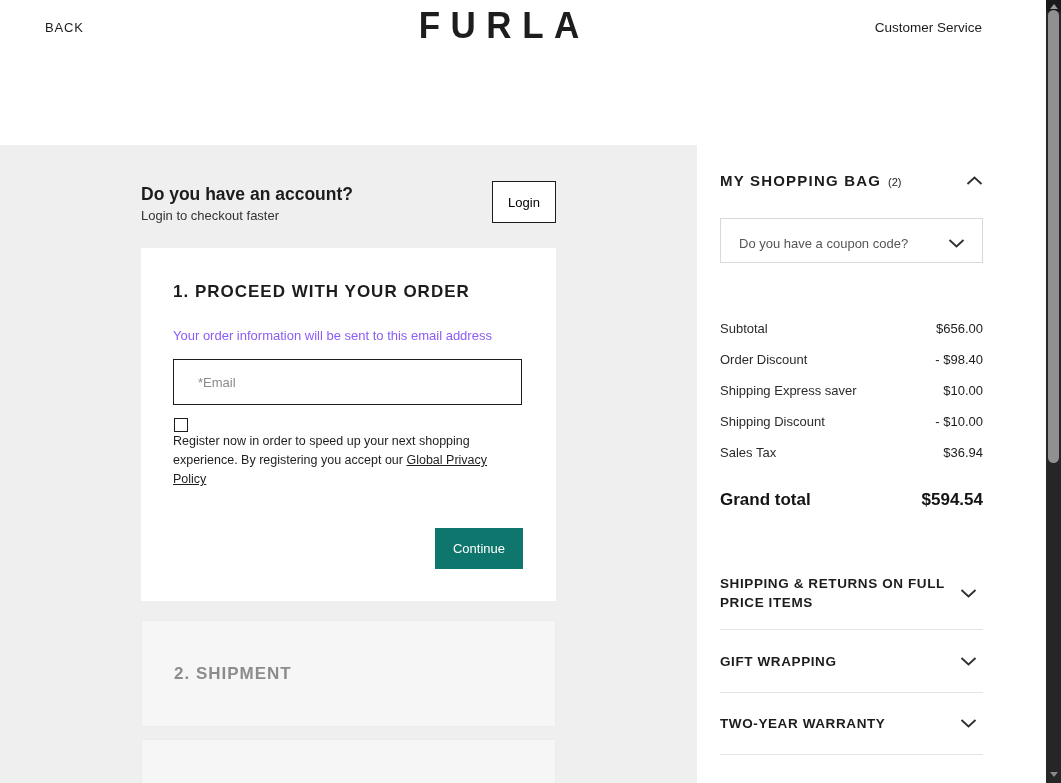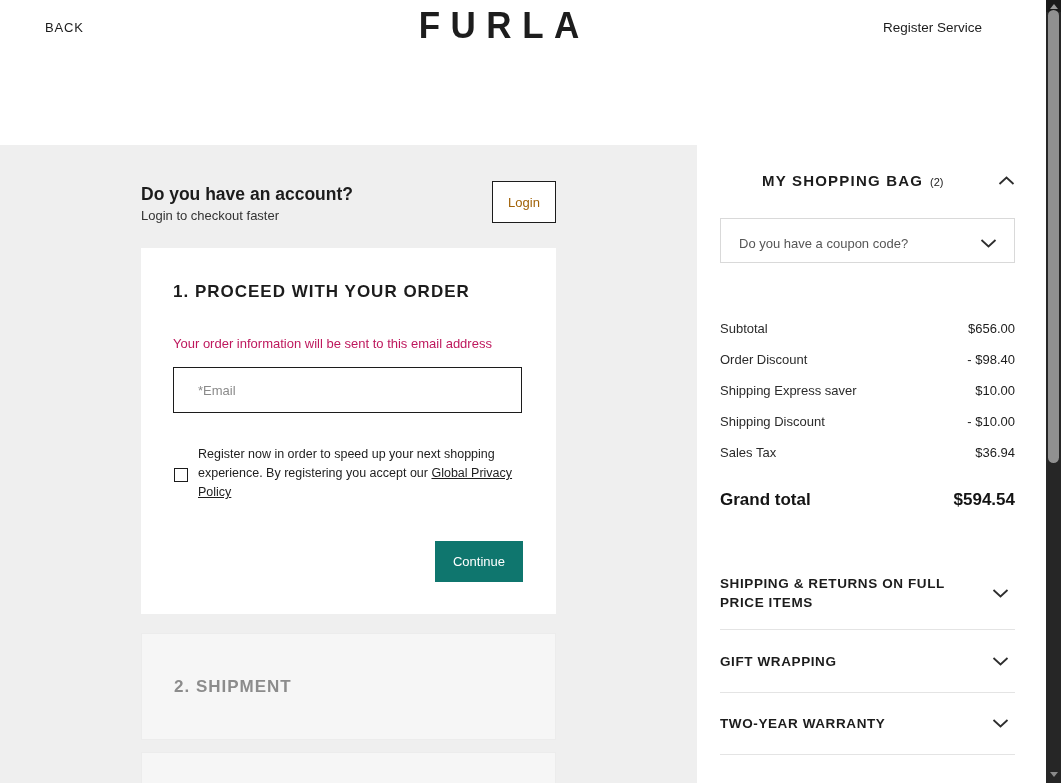--- a/index.html
+++ b/index.html
@@ -37,41 +37,41 @@
   .sidebar { flex: 1; background: #ffffff; padding: 27px 24px 0 23px; }
 
   
   .account-row {
     width: 415px; display: flex; justify-content: space-between; align-items: flex-end;
   }
   .account-title { font-size: 17.5px; font-weight: 700; color: #1c1c1c; line-height: 20px; }
   .account-sub { font-size: 13px; color: #333333; margin-top: 4px; }
   .login-btn {
     width: 64px; height: 42px; background: #ffffff; border: 1px solid #1c1c1c;
-    font-family: inherit; font-size: 13px; color: #a16207; cursor: pointer;
+    font-family: inherit; font-size: 13px; color: #000000; cursor: pointer;
   }
 
   
   .card1 {
     width: 415px; margin-top: 25px; background: #ffffff;
     padding: 33px 33px 32px 32px;
   }
   .step-title {
     font-size: 17px; font-weight: 700; letter-spacing: 1px; color: #1c1c1c; line-height: 22px;
   }
   .step-desc {
-    margin-top: 30px; font-size: 13px; line-height: 21px; color: #be185d; width: 330px;
+    margin-top: 22px; font-size: 13px; line-height: 21px; color: #8b5cf6; width: 330px;
   }
   .email-input {
     margin-top: 13px; width: 349px; height: 46px;
     border: 1px solid #1c1c1c; background: #ffffff;
     padding: 0 0 0 24px; font-family: inherit; font-size: 13px; color: #1c1c1c;
   }
   .email-input::placeholder { color: #8a8a8a; opacity: 1; }
-  .register-row { margin-top: 32px; display: flex; align-items: center; }
+  .register-row { margin-top: 11px; display: flex; align-items: flex-start; flex-direction: column; }
   .checkbox {
     width: 14px; height: 14px; border: 1.5px solid #1c1c1c; background: #ffffff;
     margin: 2px 10px 0 1px; flex-shrink: 0; cursor: pointer;
   }
   .register-text { font-size: 12.5px; line-height: 19px; color: #1e1e1e; width: 324px; }
   .privacy-link { text-decoration: underline; cursor: pointer; color: #1e1e1e; }
   .continue-btn {
     display: block; margin: 39px 0 0 auto;
     width: 88px; height: 41px; background: #0f766e; color: #ffffff;
     border: none; font-family: inherit; font-size: 13px; cursor: pointer;
@@ -86,21 +86,21 @@
   .step-title-disabled {
     font-size: 17px; font-weight: 700; letter-spacing: 1px; color: #8c8c8c;
   }
   .card3 {
     width: 415px; height: 60px; margin-top: 12px;
     background: #f6f6f6; border: 1px solid #ececec;
   }
 
   
   .bag-header {
-    display: flex; justify-content: space-between; align-items: center; cursor: pointer; margin-left: 42px;
+    display: flex; justify-content: space-between; align-items: center; cursor: pointer;
   }
   .bag-title-wrap { display: flex; align-items: baseline; }
   .bag-title { font-size: 15px; font-weight: 700; letter-spacing: 1.2px; color: #1c1c1c; }
   .bag-count { font-size: 11px; color: #1c1c1c; margin-left: 7px; }
   .chev { display: block; }
   .coupon-box {
     margin-top: 29px; height: 45px; border: 1px solid #d9d9d9; background: #ffffff;
     display: flex; align-items: center; justify-content: space-between;
     padding: 6px 17px 0 18px; cursor: pointer;
   }
@@ -118,21 +118,21 @@
   }
   .grand-label, .grand-value { font-size: 17px; font-weight: 700; color: #141414; }
 
   .accordions { margin-top: 47px; }
   .accordion {
     display: flex; justify-content: space-between; align-items: center;
     border-bottom: 1px solid #e4e4e4; cursor: pointer;
   }
   .acc-1 { height: 73px; }
   .acc-2 { height: 63px; }
-  .acc-3 { height: 62px; gap: 32px; }
+  .acc-3 { height: 62px; }
   .acc-label {
     font-size: 13.5px; font-weight: 700; letter-spacing: 0.6px; color: #1c1c1c;
     line-height: 19px; width: 240px;
   }
   .accordion .chev { margin-right: 6px; }
 
   
   .scrollbar {
     position: absolute; right: 0; top: 0; width: 15px; height: 783px; background: #262626;
   }
@@ -158,21 +158,21 @@
   }
 </style>
 </head>
 <body>
 
 <div class="page">
 
   <div class="header">
     <div class="back-btn">BACK</div>
     <div class="logo">FURLA</div>
-    <div class="customer-service">Register Service</div>
+    <div class="customer-service">Customer Service</div>
   </div>
 
   <div class="content">
 
     <div class="main">
 
       <div class="account-row">
         <div>
           <div class="account-title">Do you have an account?</div>
           <div class="account-sub">Login to checkout faster</div>

